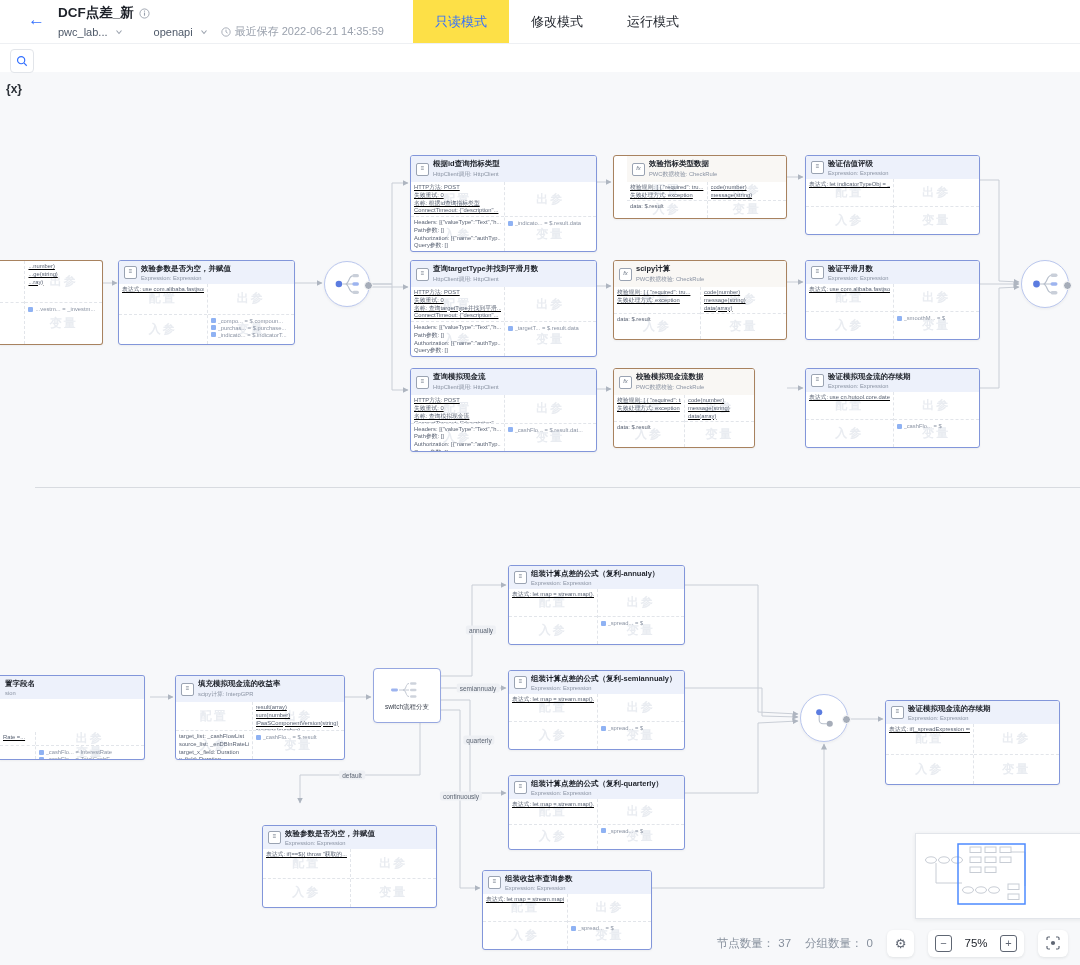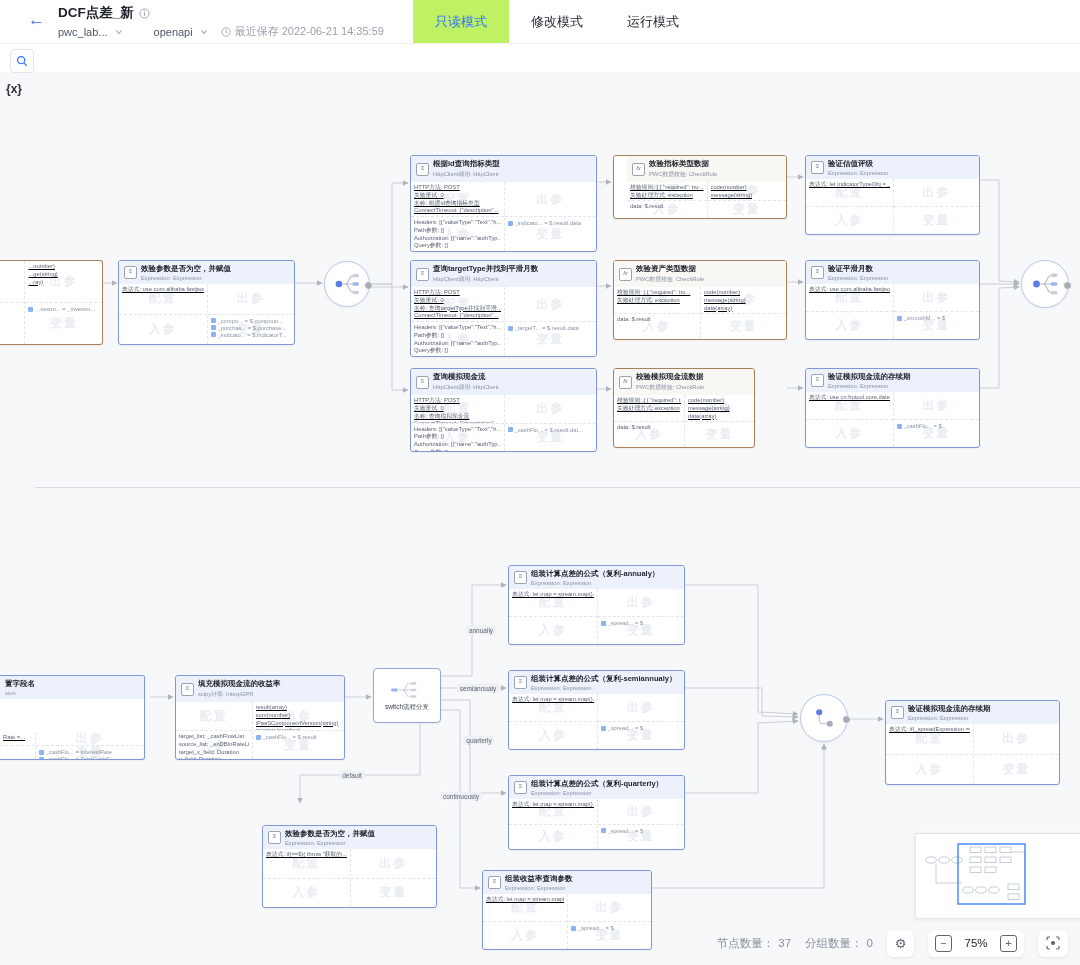--- a/index.html
+++ b/index.html
@@ -9,21 +9,21 @@
 
   
   .hdr{position:absolute;top:0;left:0;right:0;height:43px;background:#fff;border-bottom:1px solid #eef0f3;z-index:6;}
   .back{position:absolute;left:28px;top:10px;color:#3370ff;font-size:17px;font-weight:bold;cursor:pointer;}
   .htitle{position:absolute;left:58px;top:4px;font-size:13.5px;font-weight:bold;color:#1d2129;display:flex;align-items:center;gap:5px;}
   .hcrumb{position:absolute;left:58px;top:24px;font-size:11px;color:#4e5969;display:flex;align-items:center;gap:7px;}
   .chev{width:8px;height:8px;display:inline-block;}
   .saved{color:#9aa1ad;display:flex;align-items:center;gap:4px;}
   .tabs{position:absolute;left:413px;top:0;height:43px;display:flex;z-index:7;}
   .tab{padding:0 22px;line-height:43px;font-size:13px;color:#1d2129;cursor:pointer;}
-  .tab.active{background:#bef264;color:#3370ff;font-family:Liberation Serif, serif;}
+  .tab.active{background:#fde047;color:#3370ff;font-family:Liberation Serif, serif;}
   .searchbtn{position:absolute;left:10px;top:49px;width:22px;height:22px;border:1px solid #e2e5ea;border-radius:4px;
     background:#fff;display:flex;align-items:center;justify-content:center;z-index:5;cursor:pointer;}
   .fx{position:absolute;left:6px;top:82px;font-size:12px;font-weight:bold;color:#2a2f36;z-index:2;}
 
   
   #layer{position:absolute;inset:0;z-index:2;}
   .node{position:absolute;background:#fff;border:1px solid #8296da;border-radius:3px;box-sizing:border-box;
     display:flex;flex-direction:column;overflow:hidden;box-shadow:0 1px 2px rgba(31,35,41,.05);margin-top:20px;}
   .node.brown{border-color:#a8825f;}
   .node.clip{border-left:none;border-top-left-radius:0;border-bottom-left-radius:0;}
@@ -330,21 +330,21 @@
           <div class="ncell">
             <div class="wm">变量</div>
           </div>
         </div>
       </div>
     </div>
     <div class="node brown" style="left: 613px; top: 240px; width: 174px; height: 80px;">
       <div class="nhead">
         <div class="nicon">fx</div>
         <div class="ntw">
-          <div class="ntitle">效验资产类型数据</div>
+          <div class="ntitle">scipy计算</div>
           <div class="nsub">PWC数据校验: CheckRule</div>
         </div>
       </div>
       <div class="nbody">
         <div class="ncol left" style="width: 50%;">
           <div class="ncell top">
             <div class="wm">配置</div>
             <div class="ln">校验规则: [ {    "required": tru...</div>
             <div class="ln">失败处理方式: exception</div>
           </div>

